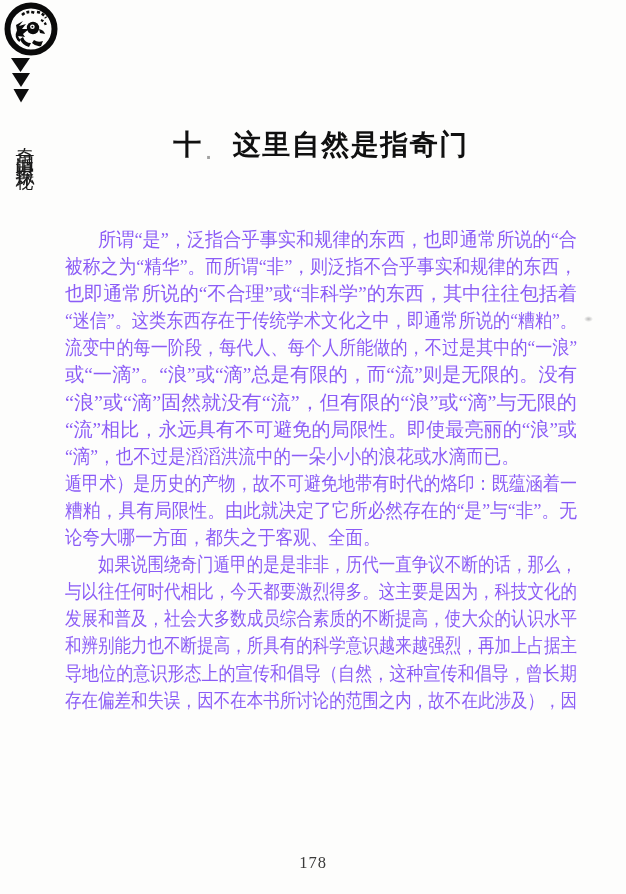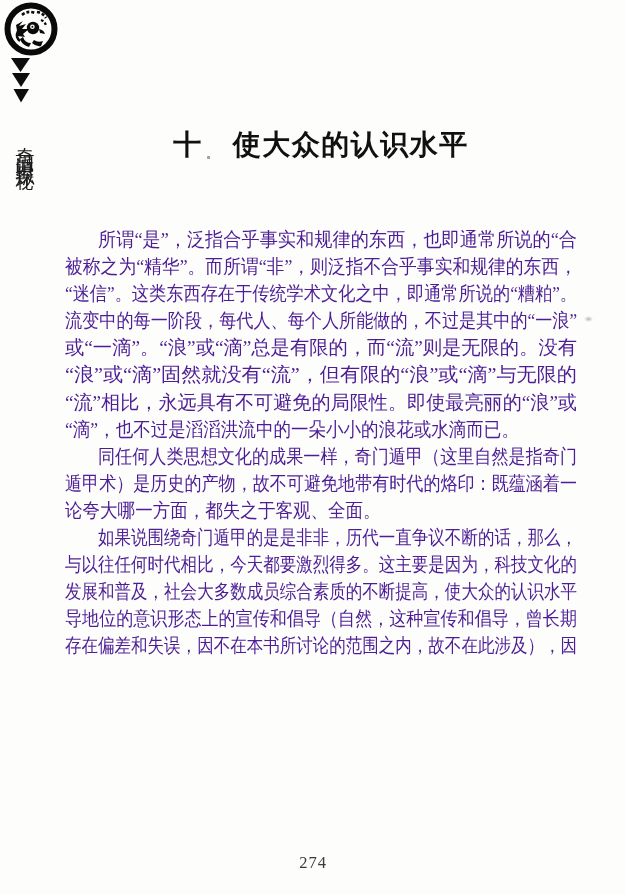--- a/index.html
+++ b/index.html
@@ -30,21 +30,21 @@
     white-space:nowrap;
   }
   .chapter-num{display:inline-block;}
   .chapter-dot{
     display:inline-block;margin:8px 20px 0 3px;
     font-size:20px;color:#333;opacity:.45;align-self:flex-end;
   }
   
   .body-text{
     position:absolute;left:65px;top:226px;width:512px;
-    color:#4c1d95;
+    color:#8b5cf6;
   }
   .tline{
     height:27.1px;line-height:27.1px;
     font-size:19.5px;white-space:nowrap;
   }
   .tline span{display:inline-block;transform-origin:0 50%;}
   .tline.indent{padding-left:33px;}
   
   .page-number{
     position:absolute;left:0;top:853px;width:626px;
@@ -86,47 +86,49 @@
       <polygon points="2,16 20,16 11,30" fill="#0d0d0d"></polygon>
       <polygon points="3.5,32 19,32 11,45.5" fill="#0d0d0d"></polygon>
     </svg>
   </div>
 
   <div class="spine-title">奇门遁甲探秘</div>
 
   <div class="chapter-title">
     <span class="chapter-num">十</span>
     <span class="chapter-dot">.</span>
-    <span class="chapter-text">使大众的认识水平</span>
+    <span class="chapter-text">这里自然是指奇门</span>
   </div>
 
   <div class="body-text">
       <div>
         <div class="tline indent"><span style="transform: scaleX(0.932871);">所谓“是”，泛指合乎事实和规律的东西，也即通常所说的“合</span></div>
         <div class="tline"><span style="transform: scaleX(0.912453);">被称之为“精华”。而所谓“非”，则泛指不合乎事实和规律的东西，</span></div>
+        <div class="tline"><span style="transform: scaleX(0.980608);">也即通常所说的“不合理”或“非科学”的东西，其中往往包括着</span></div>
         <div class="tline"><span style="transform: scaleX(0.881808);">“迷信”。这类东西存在于传统学术文化之中，即通常所说的“糟粕”。</span></div>
       </div>
       <div>
         <div class="tline"><span style="transform: scaleX(0.878499);">流变中的每一阶段，每代人、每个人所能做的，不过是其中的“一浪”</span></div>
         <div class="tline"><span style="transform: scaleX(0.988894);">或“一滴”。“浪”或“滴”总是有限的，而“流”则是无限的。没有</span></div>
         <div class="tline"><span style="transform: scaleX(1.03213);">“浪”或“滴”固然就没有“流”，但有限的“浪”或“滴”与无限的</span></div>
         <div class="tline"><span style="transform: scaleX(0.980608);">“流”相比，永远具有不可避免的局限性。即使最亮丽的“浪”或</span></div>
         <div class="tline short"><span style="transform: scaleX(0.899188);">“滴”，也不过是滔滔洪流中的一朵小小的浪花或水滴而已。</span></div>
       </div>
       <div>
-        <div class="tline indent"><span style="transform: scaleX(0.877289);">同任何人类思想文化的成果一样，奇门遁甲（这里自然是指奇门</span></div>
         <div class="tline"><span style="transform: scaleX(0.875214);">遁甲术）是历史的产物，故不可避免地带有时代的烙印：既蕴涵着一</span></div>
+        <div class="tline"><span style="transform: scaleX(0.912453);">糟粕，具有局限性。由此就决定了它所必然存在的“是”与“非”。无</span></div>
         <div class="tline short"><span style="transform: scaleX(0.899188);">论夸大哪一方面，都失之于客观、全面。</span></div>
       </div>
       <div>
         <div class="tline indent"><span style="transform: scaleX(0.847038);">如果说围绕奇门遁甲的是是非非，历代一直争议不断的话，那么，</span></div>
         <div class="tline"><span style="transform: scaleX(0.846981);">与以往任何时代相比，今天都要激烈得多。这主要是因为，科技文化的</span></div>
         <div class="tline"><span style="transform: scaleX(0.846981);">发展和普及，社会大多数成员综合素质的不断提高，使大众的认识水平</span></div>
+        <div class="tline"><span style="transform: scaleX(0.846981);">和辨别能力也不断提高，所具有的科学意识越来越强烈，再加上占据主</span></div>
         <div class="tline"><span style="transform: scaleX(0.875214);">导地位的意识形态上的宣传和倡导（自然，这种宣传和倡导，曾长期</span></div>
         <div class="tline"><span style="transform: scaleX(0.846981);">存在偏差和失误，因不在本书所讨论的范围之内，故不在此涉及），因</span></div>
       </div>
     </div>
 
   <div class="speck"></div>
 
-  <div class="page-number">274</div>
+  <div class="page-number">178</div>
 
 </div>
 
 </body></html>

